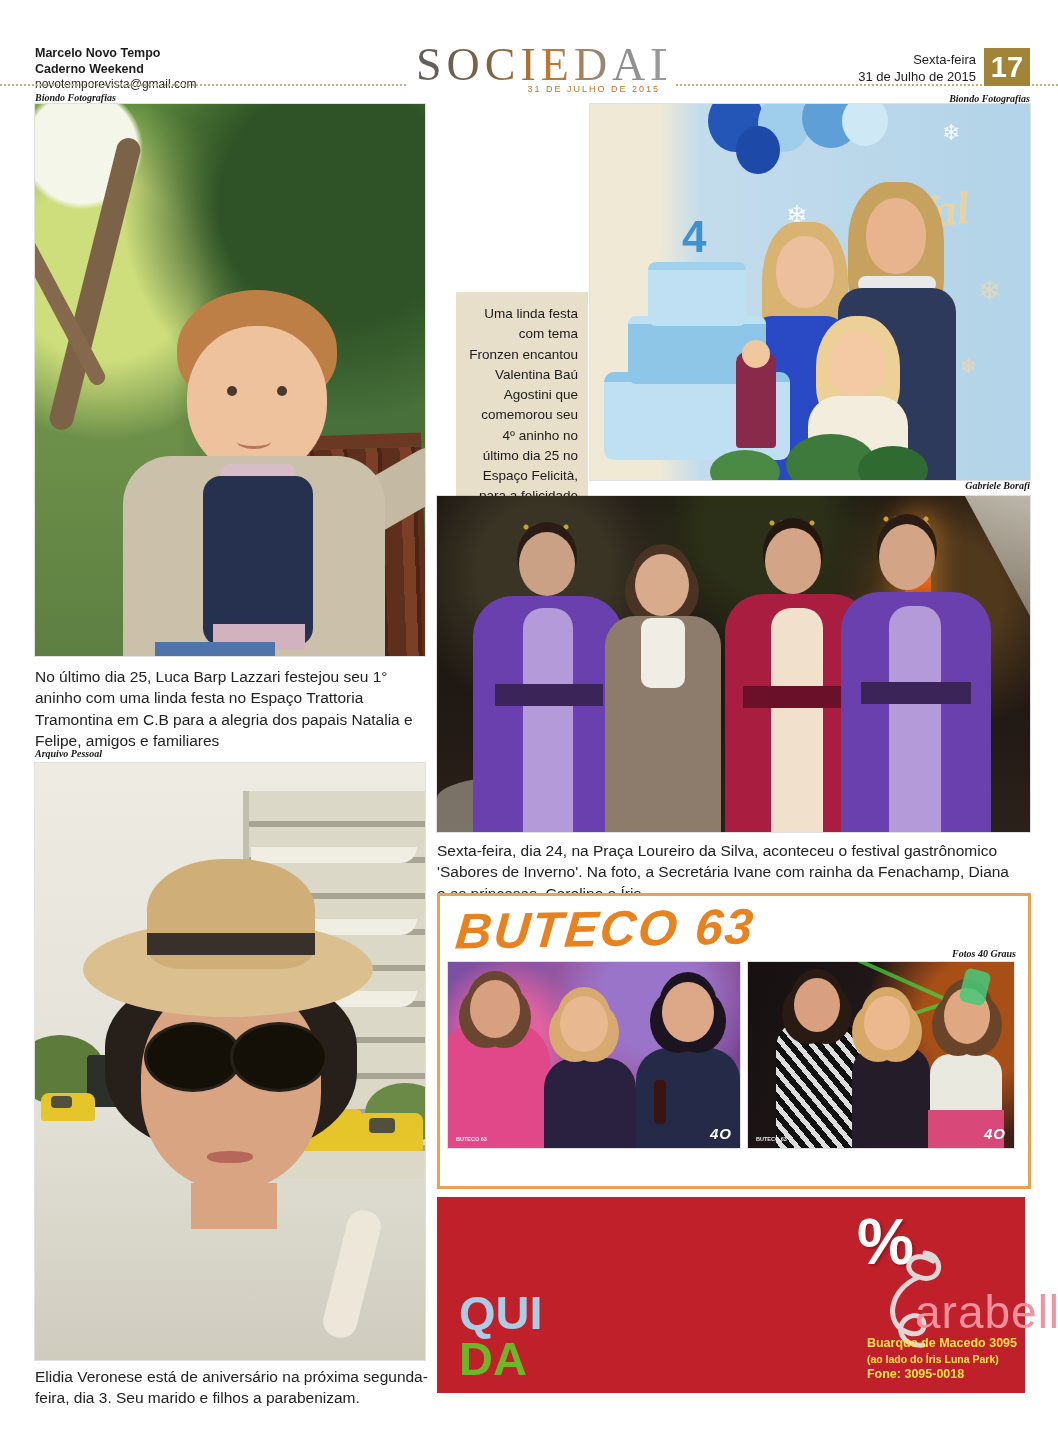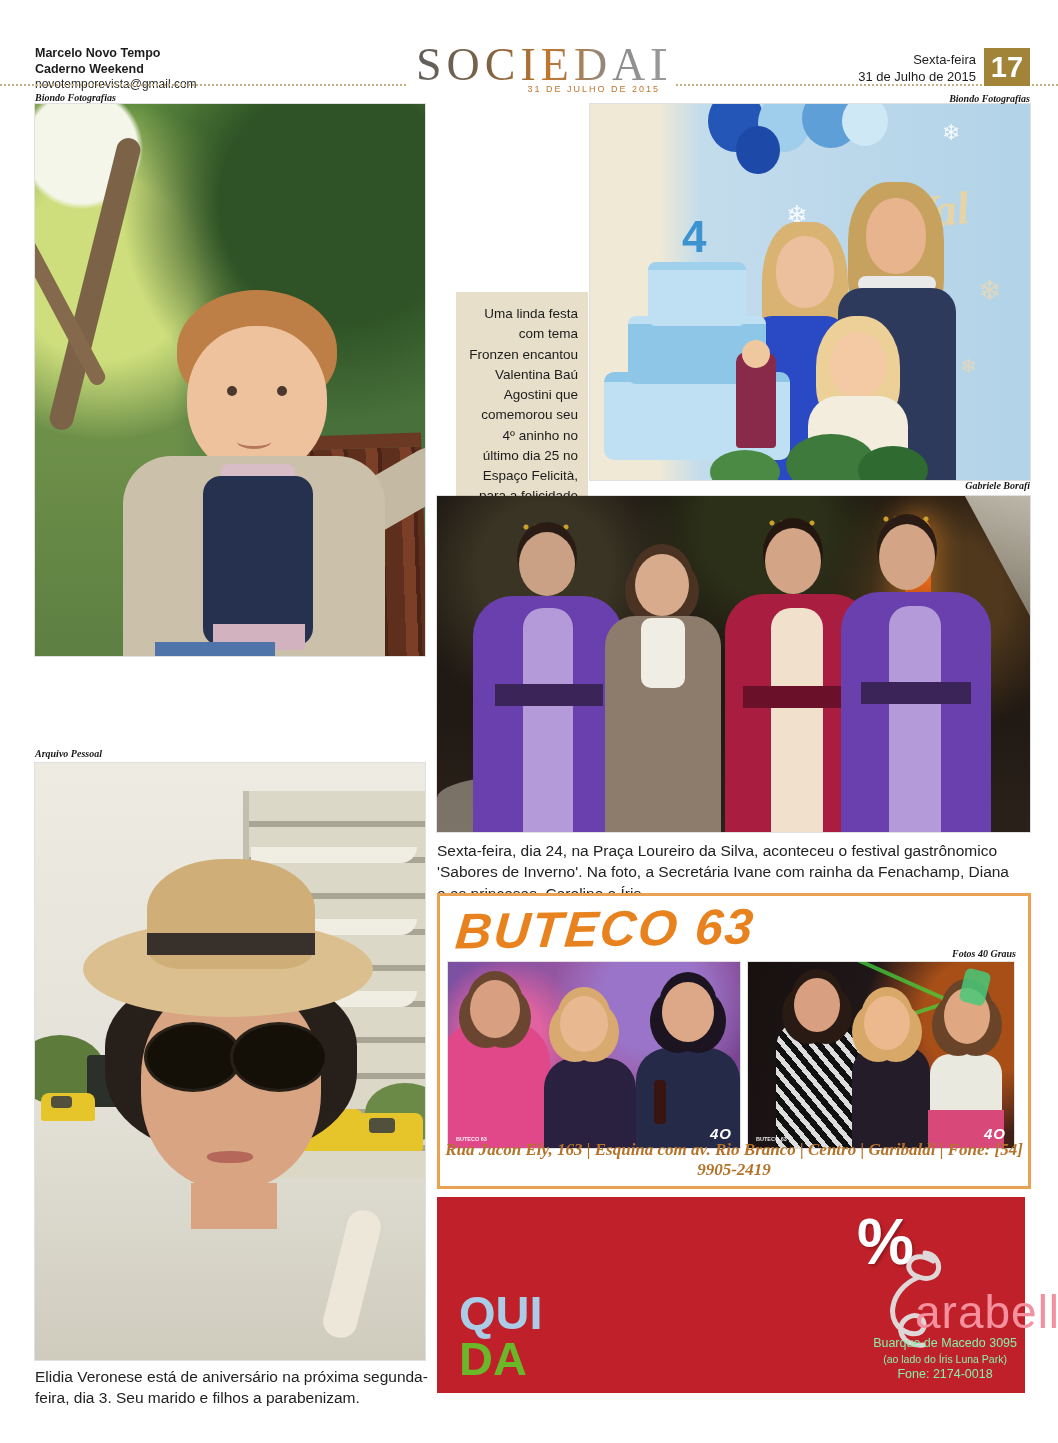--- a/index.html
+++ b/index.html
@@ -121,21 +121,21 @@
   
   .liquida-ad{left:437px;top:1197px;width:588px;height:196px;background:#c0202a;}
   .liq-li{left:22px;top:-6px;font-size:96px;font-weight:bold;color:#f3e11e;line-height:1;}
   .liq-qui{left:22px;top:92px;font-size:47px;font-weight:bold;color:#a9cde7;line-height:1;}
   .liq-da{left:22px;top:138px;font-size:47px;font-weight:bold;color:#6ab82a;line-height:1;}
   .liq-50{left:128px;top:-32px;font-size:215px;font-weight:bold;color:#fff;line-height:1;letter-spacing:-10px;
       text-shadow:3px 3px 4px rgba(0,0,0,.25);}
   .liq-pct{left:420px;top:8px;font-size:64px;font-weight:bold;color:#fff;text-shadow:2px 2px 3px rgba(0,0,0,.25);}
   .arabella-swirl{left:438px;top:48px;}
   .arabella-name{left:478px;top:88px;font-size:46px;color:#f5919e;letter-spacing:1px;font-family:"Liberation Sans",sans-serif;}
-  .arabella-addr{right:8px;top:138px;text-align:center;font-size:12.5px;line-height:1.35;color:#86efac;font-weight:normal;}
+  .arabella-addr{right:8px;top:138px;text-align:left;font-size:12.5px;line-height:1.35;color:#fde047;font-weight:bold;}
   .arabella-addr .small{font-size:10.5px;}
 
   
   .photo-elidia{left:35px;top:763px;width:390px;height:597px;
       background:linear-gradient(180deg,#edebe2 0%,#e4e2d8 55%,#cfccbe 100%);}
   .building{left:208px;top:28px;width:182px;height:388px;
       background:repeating-linear-gradient(180deg,#dcd8c8 0 30px,#a9a594 30px 36px);
       border-left:6px solid #c3bfae;}
   .building-curve{left:216px;width:166px;height:16px;background:#f0ede2;border-radius:0 0 40px 8px;}
   .tree{background:#5d7c3c;border-radius:50%;}
@@ -193,20 +193,21 @@
     <div class="ph boy-eye" style="left:192px;"></div>
     <div class="ph boy-eye" style="left:242px;"></div>
     <div class="ph boy-mouth"></div>
     <div class="ph boy-jacket"></div>
     <div class="ph boy-collar"></div>
     <div class="ph boy-vest"></div>
     <div class="ph boy-shirt"></div>
     <div class="ph boy-jeans"></div>
   </div>
 
+  <div class="abs caption" style="left:35px;top:666px;width:400px;">No último dia 25, Luca Barp Lazzari festejou seu 1° aninho com uma linda festa no Espaço Trattoria Tramontina em C.B para a alegria dos papais Natalia e Felipe, amigos e familiares</div>
 
   <div class="abs credit" style="right:28px;top:93px;text-align:right;">Biondo Fotografias</div>
 
   <div class="abs frozen-note">Uma linda festa com tema Fronzen encantou Valentina Baú Agostini que comemorou seu 4º aninho no último dia 25 no Espaço Felicità, para a felicidade dos papais Vanessa e Marcelo</div>
 
   <div class="abs photo photo-frozen">
     <div class="ph balloon" style="left:118px;top:-14px;width:56px;height:62px;background:#2456b8;"></div>
     <div class="ph balloon" style="left:168px;top:-10px;width:52px;height:58px;background:#9fcdec;"></div>
     <div class="ph balloon" style="left:212px;top:-16px;width:58px;height:60px;background:#5f9fd8;"></div>
     <div class="ph balloon" style="left:146px;top:22px;width:44px;height:48px;background:#1d4aa8;"></div>
@@ -294,35 +295,34 @@
       <div class="ph" style="left:104px;top:84px;width:78px;height:106px;background:#241c28;border-radius:26px 26px 0 0;"></div>
       <div class="ph head" style="left:116px;top:34px;width:46px;height:54px;background:#ecb88e;box-shadow:0 -6px 0 3px #d8a868,-9px 9px 0 3px #d8a868,9px 9px 0 3px #d8a868;border-radius:50%;"></div>
       <div class="ph" style="left:182px;top:92px;width:72px;height:60px;background:#e9e9df;border-radius:20px 20px 0 0;"></div>
       <div class="ph" style="left:180px;top:148px;width:76px;height:42px;background:#d84878;"></div>
       <div class="ph head" style="left:196px;top:26px;width:46px;height:56px;background:#e0a882;box-shadow:0 -6px 0 3px #6a4428,-9px 9px 0 3px #6a4428,9px 9px 0 3px #6a4428;border-radius:50%;"></div>
       <div class="ph" style="left:214px;top:8px;width:26px;height:34px;background:#48c878;border-radius:6px;transform:rotate(14deg);opacity:.85;"></div>
       <div class="wm-logo">BUTECO 63</div>
       <div class="wm-40">4O</div>
     </div>
 
-    <div class="abs buteco-address">Rua Jacon Ely, 163 | Esquina com av. Rio Branco | Centro  | Garibaldi | Fone: [54] 9905-2419</div>
   </div>
 
   <div class="abs liquida-ad">
     <div class="abs liq-qui">QUI</div>
     <div class="abs liq-da">DA</div>
     <div class="abs liq-pct">%</div>
     <svg class="abs arabella-swirl" width="84" height="110" viewBox="0 0 84 110">
       <path d="M58 16 C36 2 24 26 44 32 C68 40 70 10 50 8 M44 32 C14 44 8 80 34 88 C56 94 52 64 34 72 C18 80 26 102 48 100" stroke="#e0e0e0" stroke-width="5" fill="none" stroke-linecap="round" opacity="0.95"></path>
     </svg>
     <div class="abs arabella-name">arabella</div>
     <div class="abs arabella-addr">
       <div>Buarque de Macedo 3095</div>
       <div class="small">(ao lado do Íris Luna Park)</div>
-      <div>Fone: 2174-0018</div>
+      <div>Fone: 3095-0018</div>
     </div>
   </div>
 
   <div class="abs credit" style="left:35px;top:748px;">Arquivo Pessoal</div>
 
   <div class="abs photo photo-elidia">
     <div class="ph building"></div>
     <div class="ph building-curve" style="top:84px;"></div>
     <div class="ph building-curve" style="top:156px;"></div>
     <div class="ph building-curve" style="top:228px;"></div>

